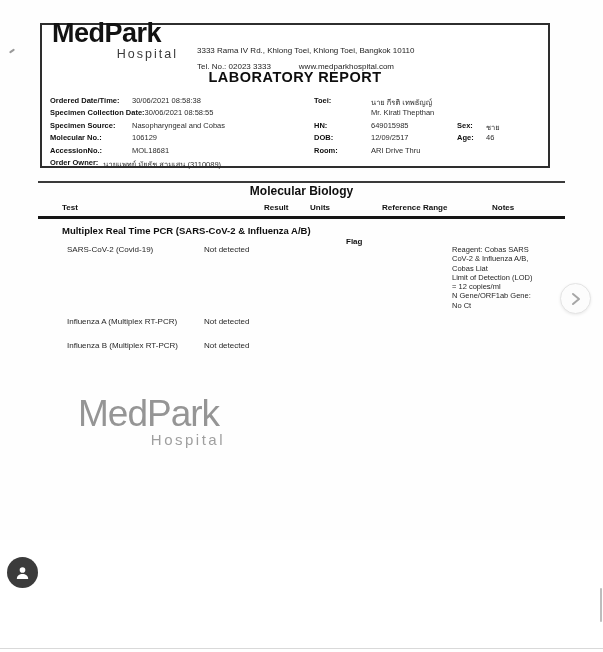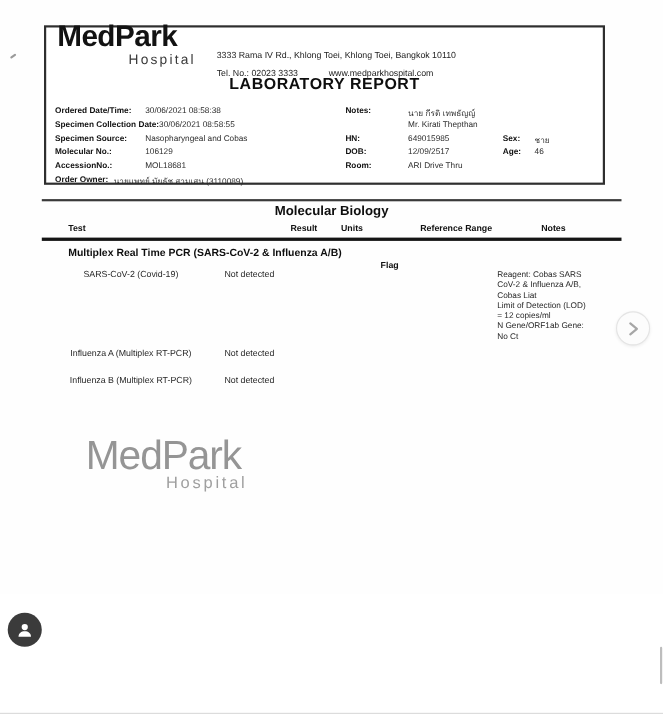--- a/index.html
+++ b/index.html
@@ -38,21 +38,21 @@
   .rule-2 { position:absolute; left:38px; top:216px; width:527px; height:2.5px; background:#151515; }
 
   .section-title { position:absolute; left:0; top:184px; width:603px; text-align:center; font-size:12px; font-weight:bold; color:#0e0e0e; }
 
   .col-head { position:absolute; top:203px; font-size:8px; font-weight:bold; color:#111; white-space:nowrap; }
   .c0 { left:62px; } .c1 { left:228px;padding-left:36px; } .c2 { left:310px; } .c3 { left:346px;margin-top:34px; } .c4 { left:382px; } .c5 { left:492px; }
 
   .group-title { position:absolute; left:62px; top:225px; font-size:9.5px; font-weight:bold; color:#0e0e0e; }
 
   .trow { position:absolute; font-size:8px; color:#262626; }
-  .t-test { position:absolute; left:50px; width:138px; line-height:1.25;text-align:center; }
+  .t-test { position:absolute; left:67px; width:138px; line-height:1.25; }
   .t-result { position:absolute; left:204px; white-space:nowrap; }
   .t-notes { position:absolute; left:452px; width:112px; font-size:7.5px; line-height:9.3px; white-space:pre-line; color:#262626; }
   .row1 { top:245px; } .row2 { top:317px; } .row3 { top:341px; }
 
   .watermark { position:absolute; left:78px; top:395px; width:150px; opacity:0.92; }
   .wm-main { font-size:37px; font-weight:500; letter-spacing:-1px; color:#8d8d8d; line-height:1.05; }
   .wm-sub { display:block; text-align:right; padding-right:3px; font-size:15px; letter-spacing:2.5px; color:#979797; margin-top:-3px; }
 
   
   .next-btn { position:absolute; left:560px; top:283px; width:31px; height:31px; border-radius:50%;
@@ -112,21 +112,21 @@
             <span class="iv">MOL18681</span>
           </div>
         <div class="ir">
             <span class="il owner">Order Owner:</span>
             <span class="iv">นายแพทย์ มัยธัช สามเสน (3110089)</span>
           </div>
       </div>
 
       <div class="info-right">
         <div class="ir-r">
-            <span class="rl">Notes:</span>
+            <span class="rl">Toei:</span>
             <span class="rv">นาย กีรติ เทพธัญญ์</span>
           </div>
         <div class="ir-r">
             <span class="rl"></span>
             <span class="rv">Mr. Kirati Thepthan</span>
           </div>
         <div class="ir-r">
             <span class="rl">HN:</span>
             <span class="rv">649015985</span>
             <span class="rsl">Sex:</span>

